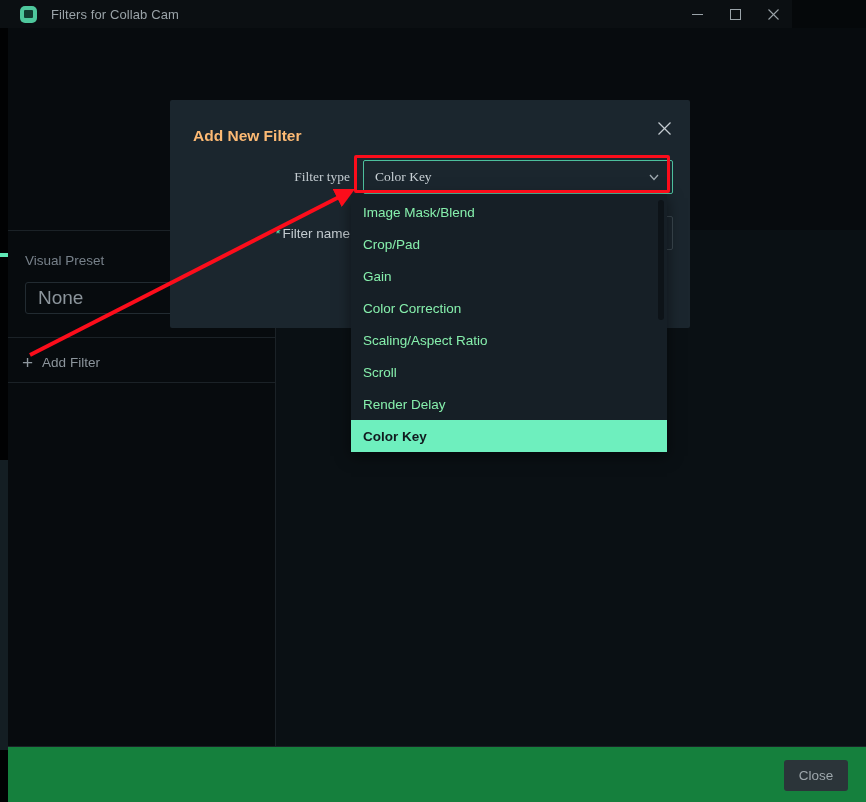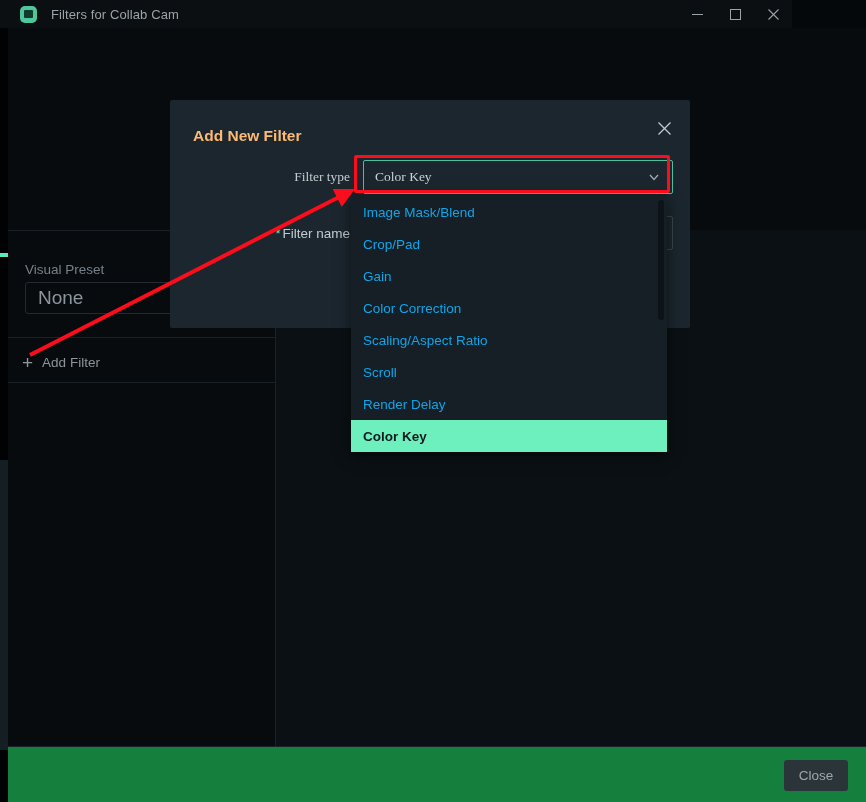--- a/index.html
+++ b/index.html
@@ -130,21 +130,20 @@
     left: 8px; top: 230px;
     width: 267px; height: 516px;
     background: #070b0e;
     border-top: 1px solid #1b2227;
   }
   .lp-preset-label {
     position: absolute;
     left: 17px; top: 22px;
     font-size: 13.5px;
     color: #77818a;
-    margin-top: 9px;
   }
   .lp-preset-select {
     position: absolute;
     left: 17px; top: 51px;
     width: 243px; height: 32px;
     border: 1px solid #222b31;
     border-radius: 3px;
     background: transparent;
     display: flex;
     align-items: center;
@@ -298,21 +297,21 @@
     z-index: 40;
     padding: 2px 0 0 0;
     box-shadow: 0 4px 14px rgba(0,0,0,.5);
   }
   .dd-item {
     height: 32px;
     display: flex;
     align-items: center;
     padding-left: 12px;
     font-size: 13.5px;
-    color: #0ea5e9;
+    color: #86efac;
   }
   .dd-item.selected {
     background: #6eefbe;
     color: #111a1f;
     font-weight: bold;
   }
   .dd-scroll-track {
     position: absolute;
     right: 3px; top: 4px;
     width: 6px; height: 316px;

